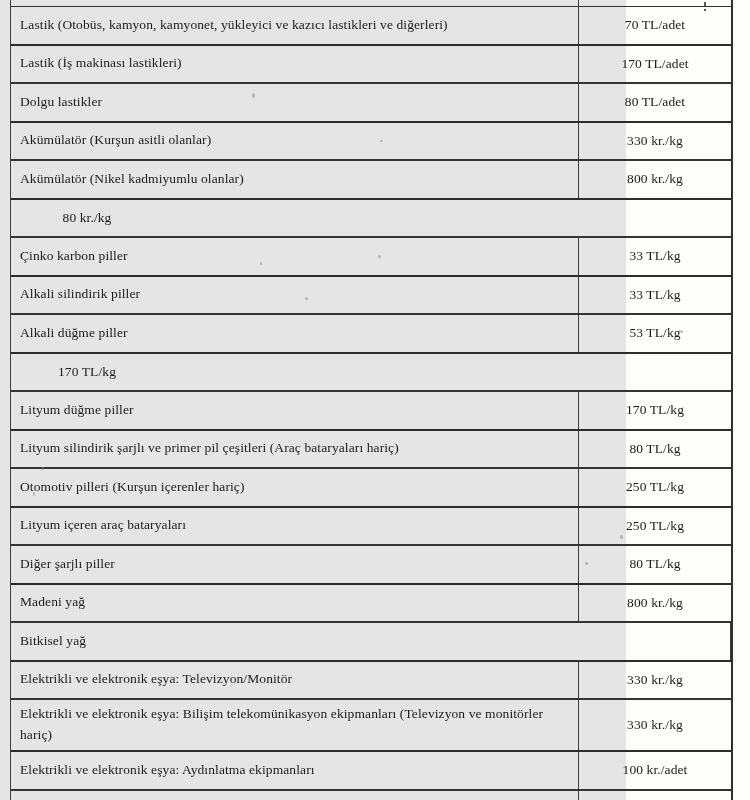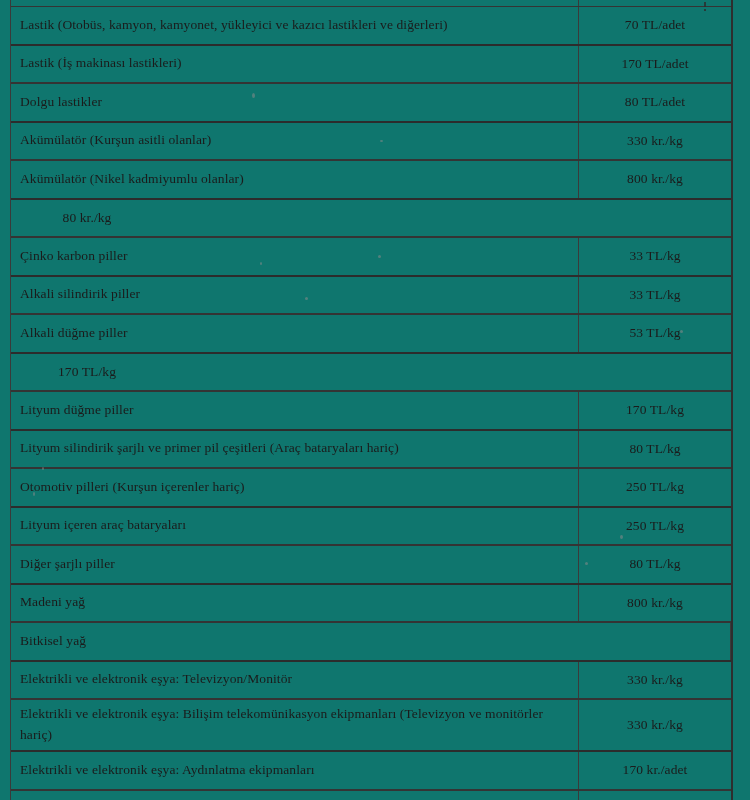--- a/index.html
+++ b/index.html
@@ -8,23 +8,23 @@
     background: #fdfdfc;
     width: 750px;
     height: 800px;
     overflow: hidden;
     font-family: "Liberation Serif", "DejaVu Serif", serif;
     color: #1b1b1b;
     -webkit-font-smoothing: none;
   }
   .page {
     position: relative;
-    width: 750px;
+    width: 626px;
     height: 800px;
-    background: #0f766e;
+    background: #e5e5e5;
   }
   .fee-table {
     position: absolute;
     left: 10px;
     top: 0;
     width: 723px;
     border-left: 1.5px solid #3a3a3a;
     border-right: 2px solid #2e2e2e;
     box-sizing: border-box;
   }
@@ -153,21 +153,21 @@
     <div class="row">
       <div class="cell-item">Elektrikli ve elektronik eşya: Televizyon/Monitör</div>
       <div class="cell-fee">330 kr./kg</div>
     </div>
     <div class="row tall">
       <div class="cell-item">Elektrikli ve elektronik eşya: Bilişim telekomünikasyon ekipmanları  (Televizyon ve monitörler hariç)</div>
       <div class="cell-fee">330 kr./kg</div>
     </div>
     <div class="row">
       <div class="cell-item">Elektrikli ve elektronik eşya: Aydınlatma ekipmanları</div>
-      <div class="cell-fee">170 kr./adet</div>
+      <div class="cell-fee">100 kr./adet</div>
     </div>
 
     <div class="row partial-bottom">
       <div class="cell-item"></div>
       <div class="cell-fee"></div>
     </div>
 
   </div>
 
   <div class="smudge" style="left:704px; top:2px; width:2px; height:5px;"></div>

